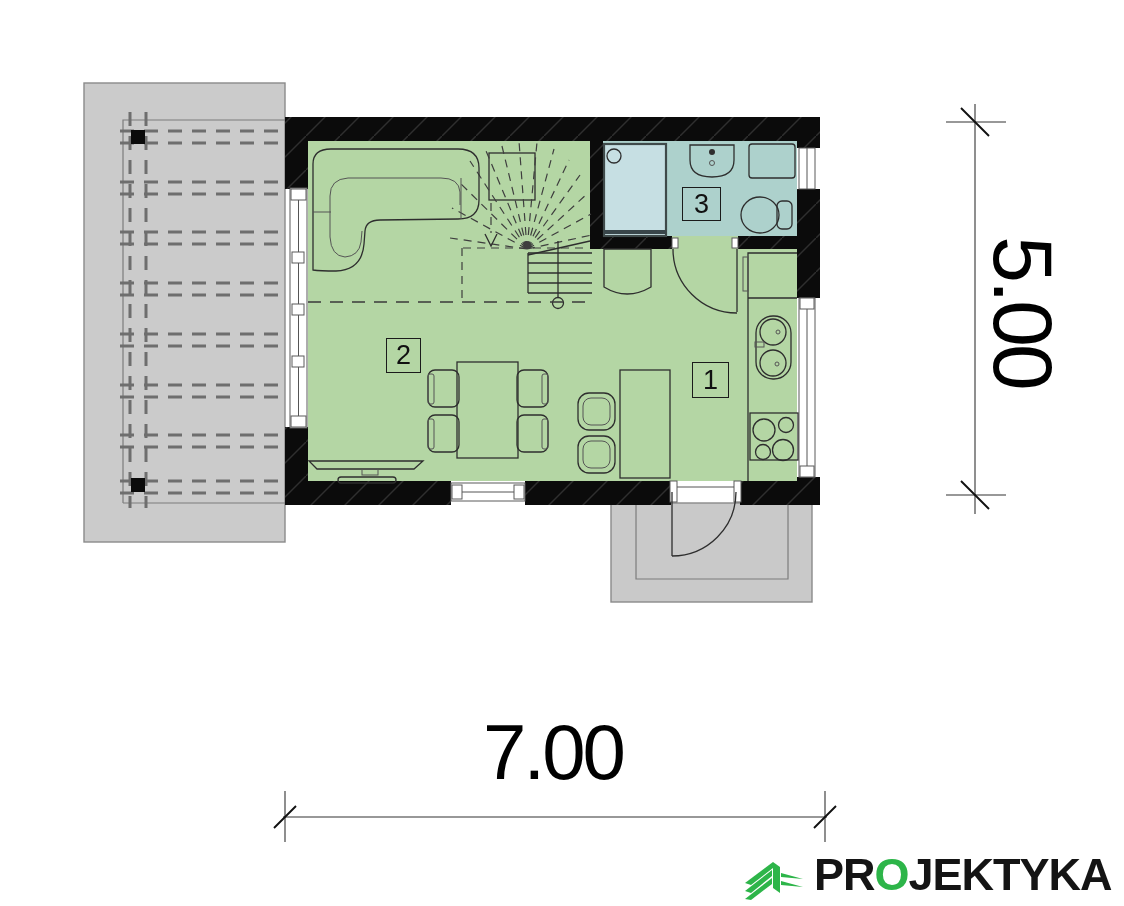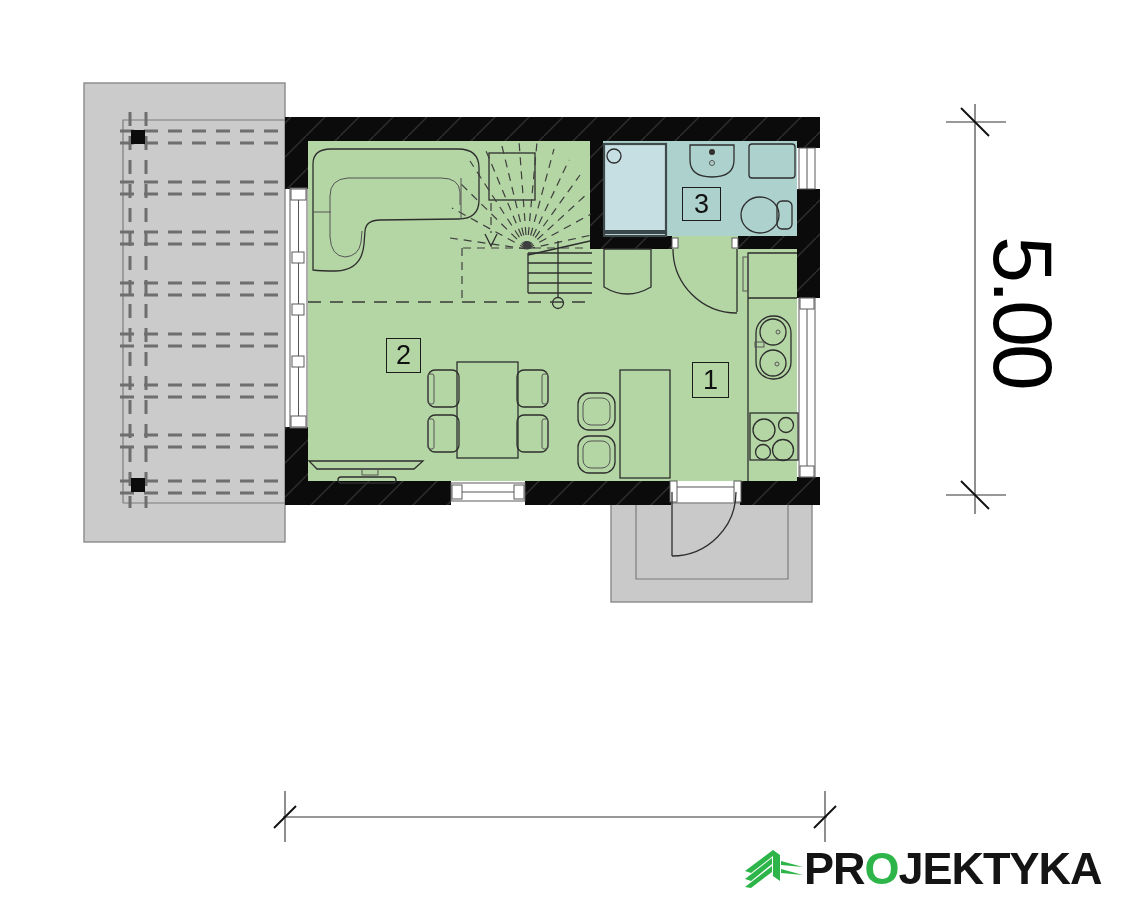--- a/index.html
+++ b/index.html
@@ -28,21 +28,21 @@
   .dim-label{
     position:absolute;display:flex;align-items:center;justify-content:center;
     color:#000;letter-spacing:-3px;
   }
   #dim-width {left:440px;top:712px;width:226px;height:80px;font-size:78px;}
   #dim-height{left:923px;top:271px;width:200px;height:82px;font-size:84px;
               transform:rotate(90deg);}
 
   #logo{
     position:absolute;left:744px;top:843px;height:58px;
-    display:flex;align-items:flex-start;
+    display:flex;align-items:flex-end;gap:10px;
   }
   #logo .brand{
     font-size:45px;font-weight:700;letter-spacing:-1px;color:#141414;
     white-space:nowrap;
   }
   #logo .brand .o{color:#2db549;}
 </style>
 </head>
 <body>
 
@@ -264,20 +264,21 @@
 <div class="room-label" style="left:692px;top:362px;width:35px;height:34px;">
   <span>1</span>
 </div>
 <div class="room-label" style="left:386px;top:338px;width:33px;height:33px;">
   <span>2</span>
 </div>
 <div class="room-label" style="left:682px;top:187px;width:37px;height:32px;">
   <span>3</span>
 </div>
 
+<div class="dim-label" id="dim-width">7.00</div>
 <div class="dim-label" id="dim-height">5.00</div>
 
 <div id="logo">
   <svg width="60" height="46" viewBox="0 0 60 46">
     <polygon points="1,28 29,7 29,13 7,30" fill="#2db549"></polygon>
     <polygon points="29,7 36,12 36,38 29,33" fill="#2db549"></polygon>
     <polygon points="1,36 28,15 28,21 7,38" fill="#2db549"></polygon>
     <polygon points="37,18 59,24 37,22" fill="#2db549"></polygon>
     <polygon points="1,44 28,23 28,29 7,45" fill="#2db549"></polygon>
     <polygon points="37,26 59,32 37,30" fill="#2db549"></polygon>

